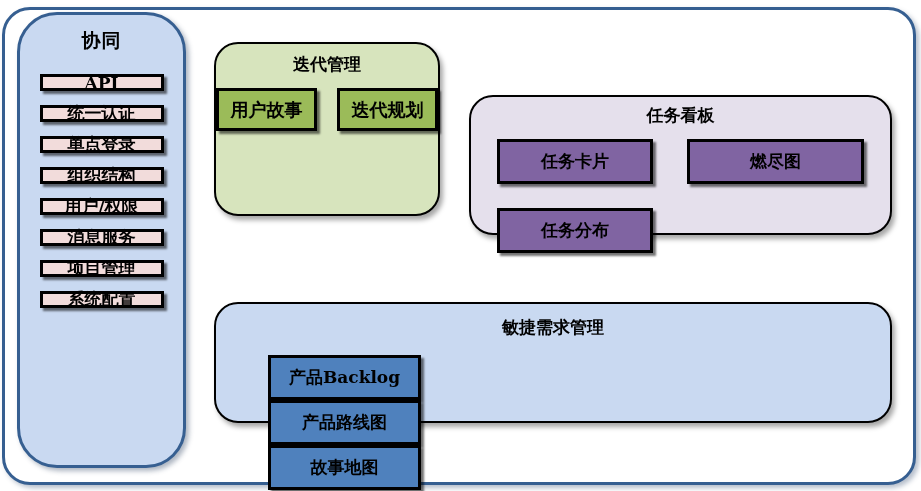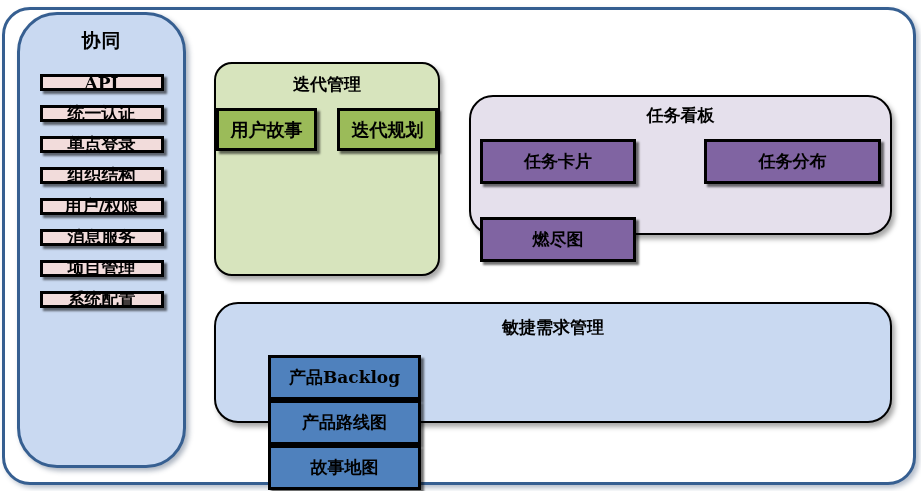--- a/index.html
+++ b/index.html
@@ -77,24 +77,23 @@
     border: 2px solid var(--item-border, #000);
     border-radius: 24px;
     box-shadow: 3px 4px 5px rgba(0,0,0,0.35);
   }
   .panel-title {
     text-align: center;
     font-size: 17px;
     font-weight: bold;
   }
   .panel-iteration {
-    left: 214px; top: 62px;
-    width: 226px; height: 214px;
+    left: 214px; top: 42px;
+    width: 226px; height: 174px;
     background: var(--iteration-panel-bg, #D7E4BD);
-    border-radius: 18px;
   }
   .panel-iteration .panel-title { margin-top: 9px; }
   .iteration-items {
     display: flex;
     flex-direction: row;
     align-items: center;
     gap: 20px;
     margin-top: 12px;
   }
   .iteration-item {
@@ -106,22 +105,22 @@
     left: 469px; top: 50px;
     width: 423px; height: 140px;
     background: var(--taskboard-panel-bg, #E5E0EC);
     margin-top: 45px;
   }
   .panel-taskboard .panel-title { margin-top: 7px; }
   .taskboard-grid {
     display: grid;
     grid-template-columns: 156px 177px;
     justify-content: space-between;
-    padding: 0 9px;
-    row-gap: 33px;
+    padding: 0 26px;
+    row-gap: 24px;
     margin-top: 12px;
   }
   .taskboard-item {
     height: 45px;
     background: var(--taskboard-item-bg, #8064A2);
     font-size: 17px;
   }
   .panel-agile {
     left: 214px; top: 302px;
     width: 678px; height: 121px;
@@ -166,22 +165,22 @@
     <div class="iteration-items">
       <div class="box iteration-item">用户故事</div>
       <div class="box iteration-item">迭代规划</div>
     </div>
   </div>
 
   <div class="panel panel-taskboard">
     <div class="panel-title">任务看板</div>
     <div class="taskboard-grid">
       <div class="box taskboard-item">任务卡片</div>
+      <div class="box taskboard-item">燃尽图</div>
       <div class="box taskboard-item">任务分布</div>
-      <div class="box taskboard-item">燃尽图</div>
     </div>
   </div>
 
   <div class="panel panel-agile">
     <div class="panel-title">敏捷需求管理</div>
     <div class="agile-items">
       <div class="box agile-item">产品Backlog</div>
       <div class="box agile-item">产品路线图</div>
       <div class="box agile-item">故事地图</div>
     </div>

